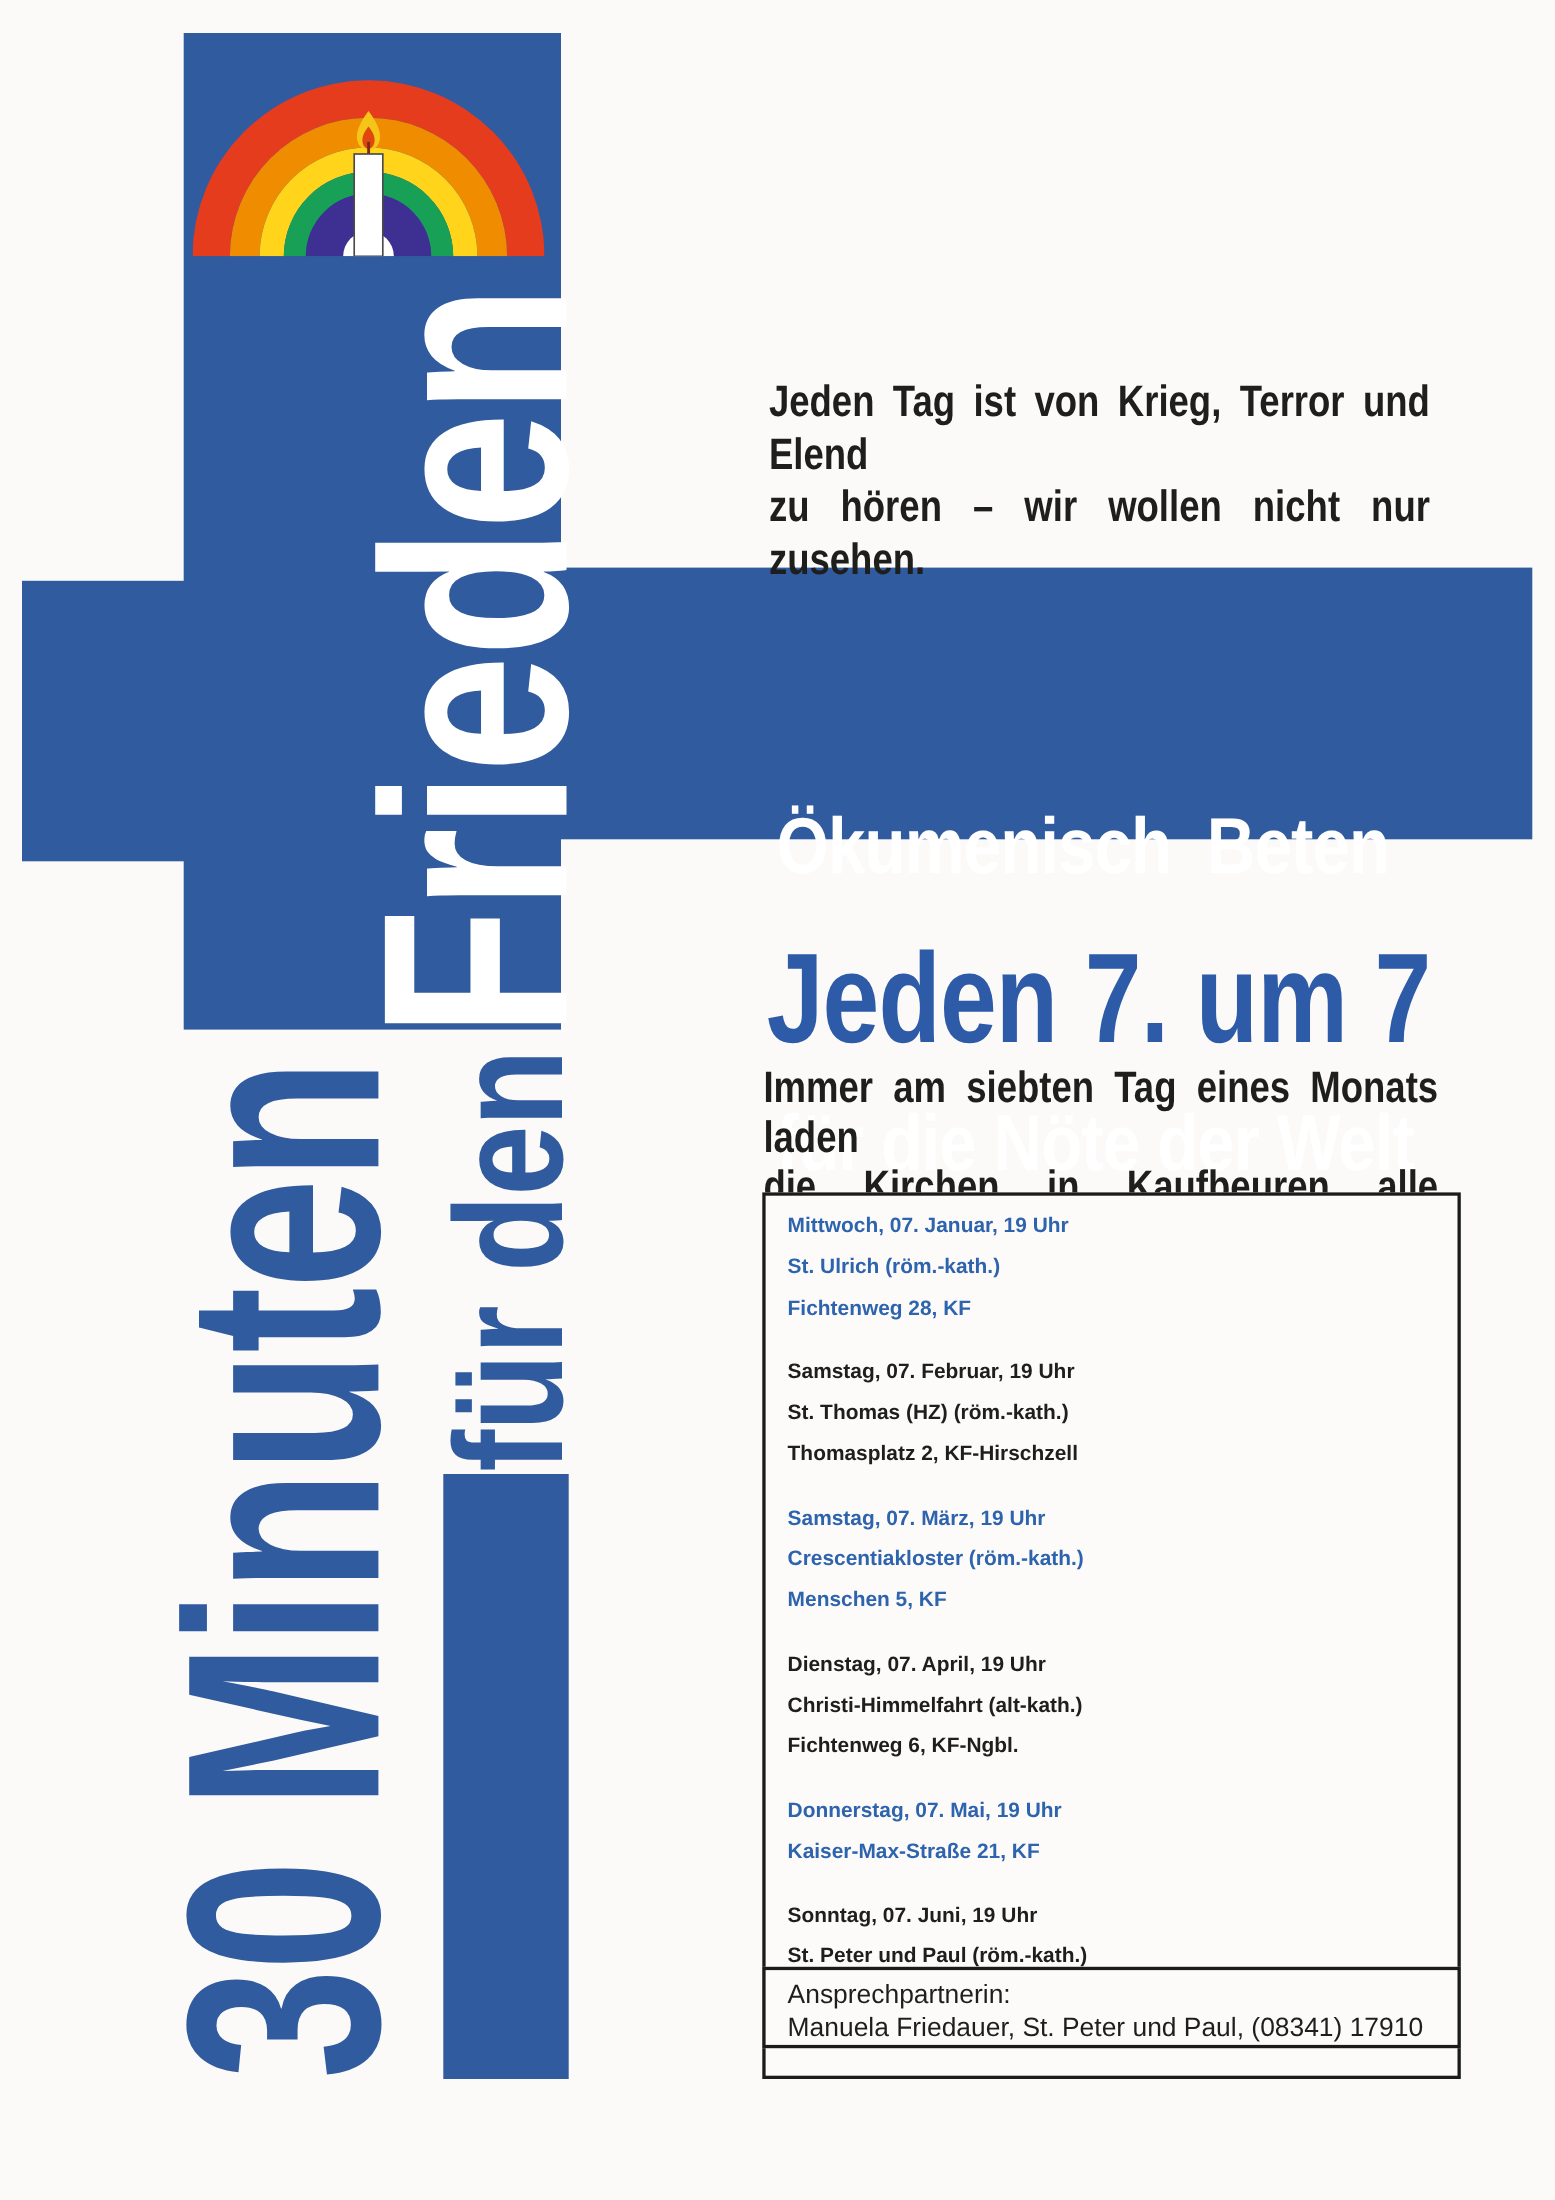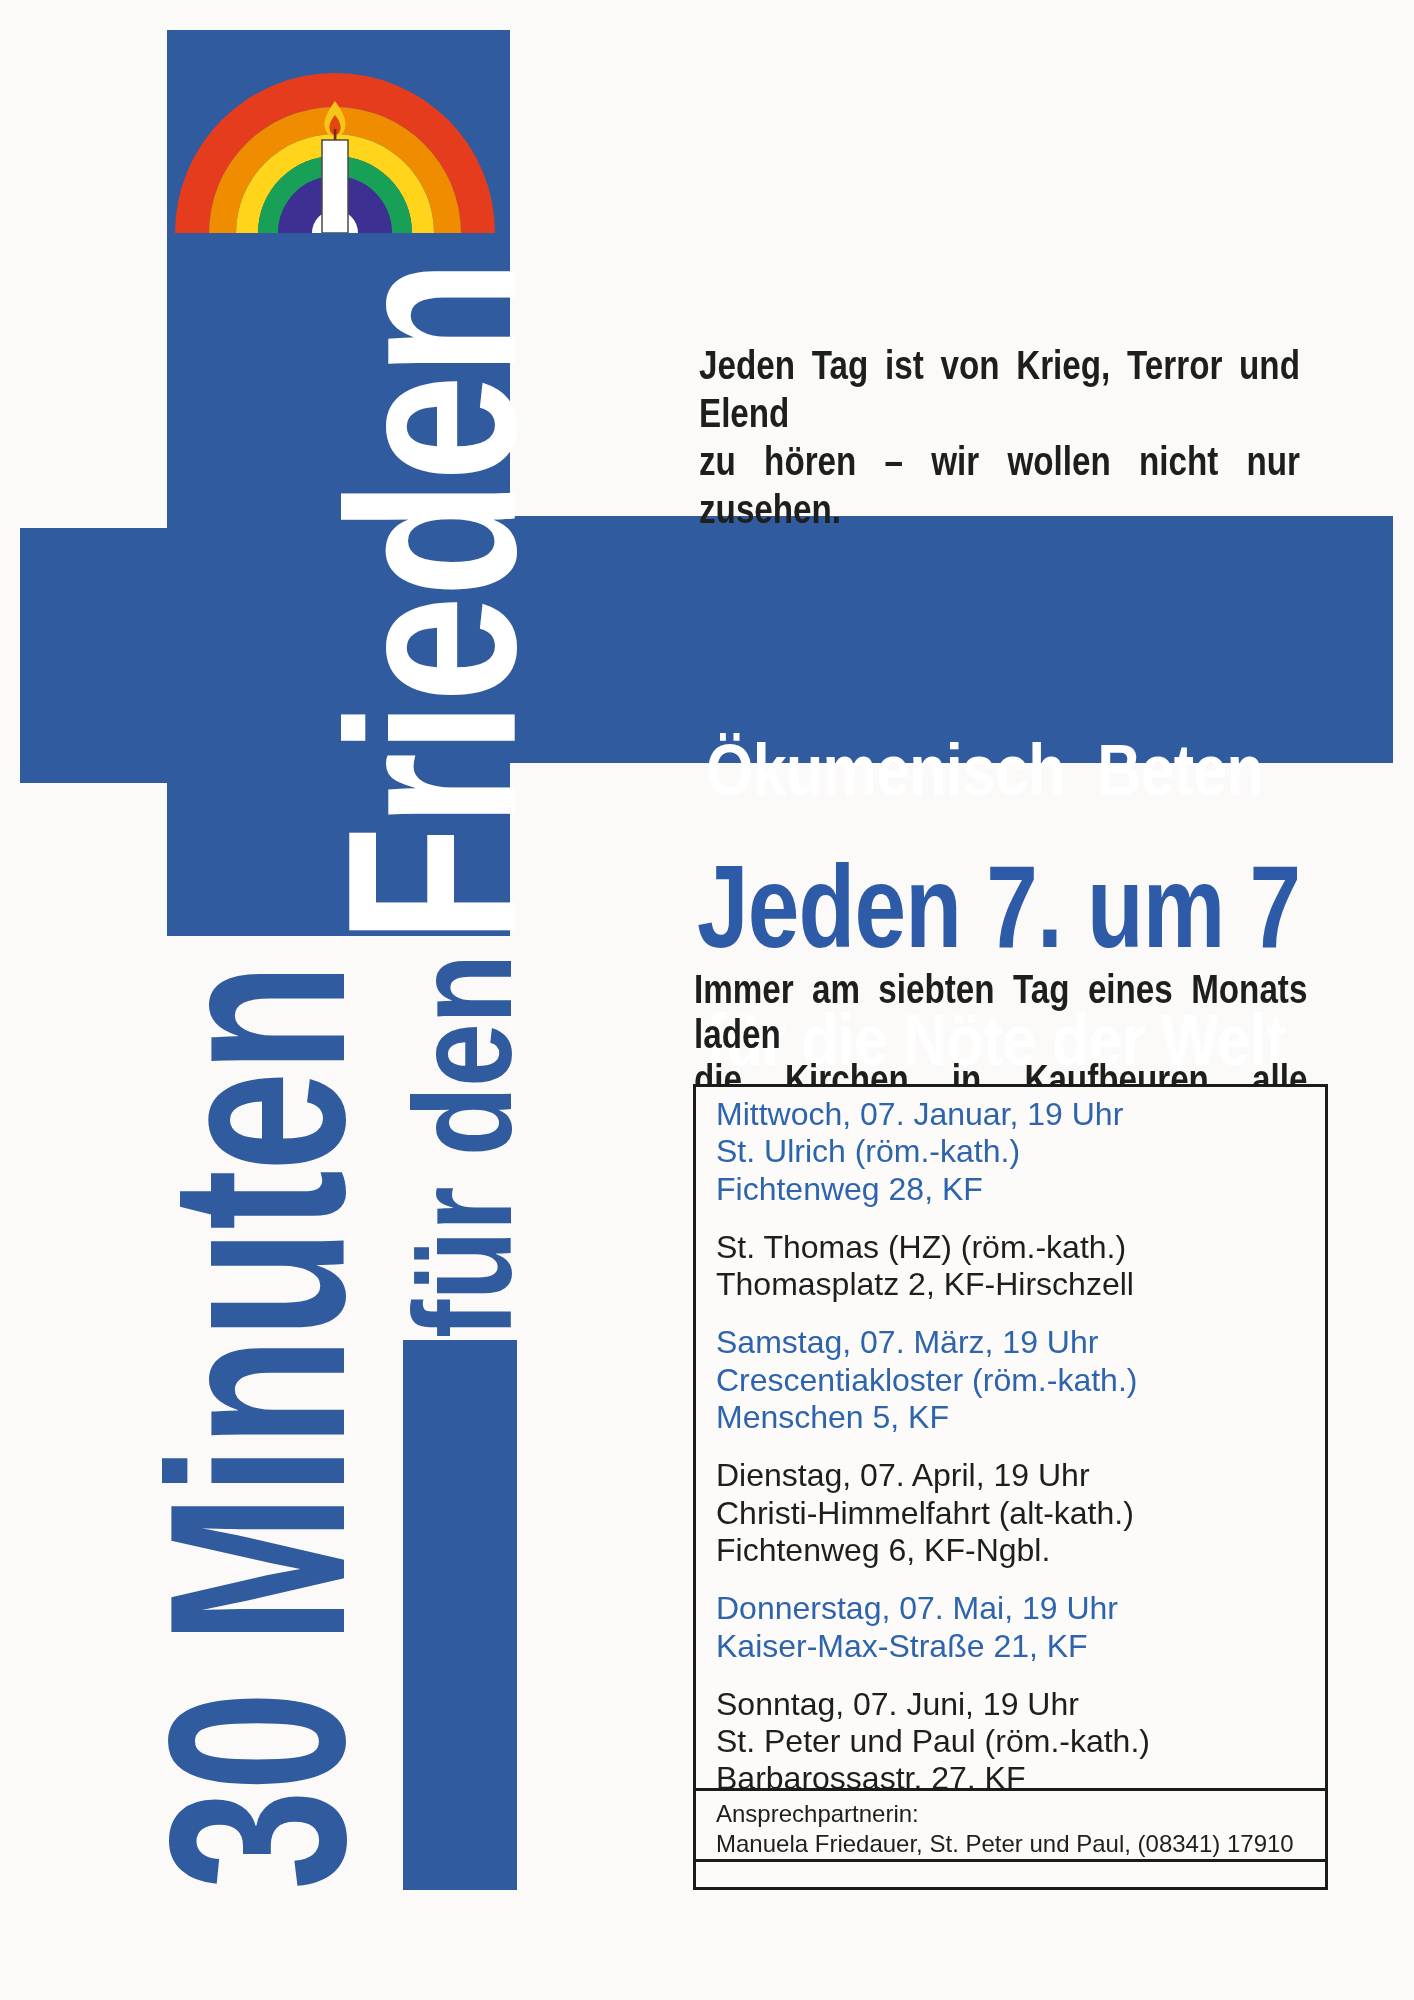--- a/index.html
+++ b/index.html
@@ -35,21 +35,21 @@
     transform:scaleX(0.85);white-space:pre;letter-spacing:-1px;}
   #headline{left:697px;top:849px;font-size:116px;line-height:1;color:#2d5ba8;
     transform:scaleX(0.80);white-space:nowrap;letter-spacing:-1px;}
   #subline{left:694px;top:967px;width:739px;font-size:40px;line-height:45px;
     color:#1e1e1c;transform:scaleX(0.83);}
   
   #events-box{
     left:693px;top:1084px;width:635px;height:806px;box-sizing:border-box;
     border:3px solid #1b1b1b;padding:9px 20px;background:#fcfbfa;
   }
-  .event{font-weight:normal;font-size:32px;line-height:37.3px;margin-bottom:21px;
+  .event{font-weight:bold;font-size:19px;line-height:37.3px;margin-bottom:21px;
     color:#1e1e1c;}
   #events-box .event:nth-child(odd){color:#2e64ad;}
   
   #contact-box{
     left:693px;top:1788px;width:635px;height:74px;box-sizing:border-box;
     border:3px solid #1b1b1b;padding:8px 20px;background:#fcfbfa;
     font-size:24px;line-height:30px;color:#1e1e1c;
   }
   .line{display:block;}
 </style>
@@ -97,20 +97,21 @@
     <span class="line jline">die Kirchen in Kaufbeuren alle Menschen ein.</span>
   </div>
 
   <div class="abs" id="events-box">
     <div class="event">
       <span class="line">Mittwoch, 07. Januar, 19 Uhr</span>
       <span class="line">St. Ulrich (röm.-kath.)</span>
       <span class="line">Fichtenweg 28, KF</span>
     </div>
     <div class="event">
+      <span class="line">Samstag, 07. Februar, 19 Uhr</span>
       <span class="line">St. Thomas (HZ) (röm.-kath.)</span>
       <span class="line">Thomasplatz 2, KF-Hirschzell</span>
     </div>
     <div class="event">
       <span class="line">Samstag, 07. März, 19 Uhr</span>
       <span class="line">Crescentiakloster (röm.-kath.)</span>
       <span class="line">Menschen 5, KF</span>
     </div>
     <div class="event">
       <span class="line">Dienstag, 07. April, 19 Uhr</span>

